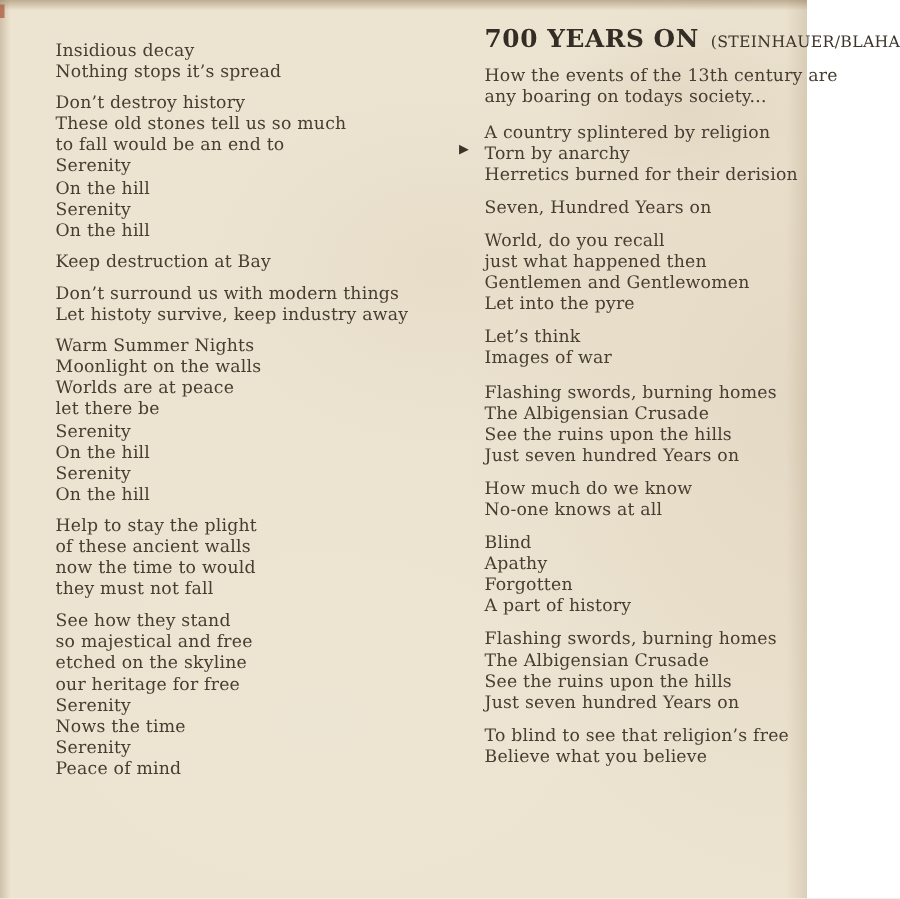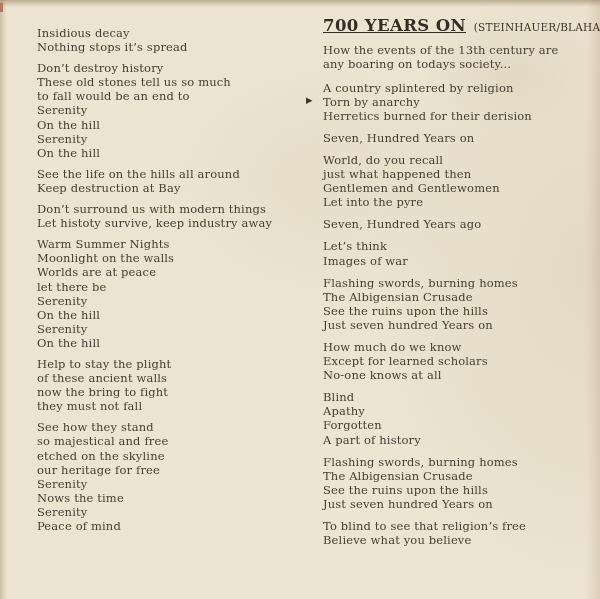--- a/index.html
+++ b/index.html
@@ -5,21 +5,21 @@
   html, body {
     margin: 0;
     padding: 0;
     width: 600px;
     height: 599px;
     overflow: hidden;
     font-family: "DejaVu Serif", serif;
   }
   .page {
     position: relative;
-    width: 600px;
+    width: 538px;
     height: 599px;
     background-color: #ece3d0;
     background-image:
       radial-gradient(90px 60px at 85% 12%, rgba(140,115,80,.07), rgba(140,115,80,0)),
       radial-gradient(220px 320px at 98% 45%, rgba(140,115,80,.09), rgba(140,115,80,0)),
       radial-gradient(160px 120px at 55% 30%, rgba(140,115,80,.05), rgba(140,115,80,0)),
       radial-gradient(300px 200px at 40% 80%, rgba(255,255,255,.06), rgba(255,255,255,0));
     color: #473e32;
   }
   .edge { position: absolute; pointer-events: none; }
@@ -34,21 +34,21 @@
 
   .col { position: absolute; font-size: 11.5px; line-height: 14.1px; letter-spacing: .15px; }
   .col-left  { left: 37px;  top: 26px; width: 282px; }
   .col-right { left: 323px; top: 19px; width: 266px; }
 
   .stanza { margin: 0 0 7px 0; }
   .col-right .stanza { margin-bottom: 8px; }
   .line { white-space: nowrap; }
 
   .title-line { height: 18px; margin-bottom: 6px; white-space: nowrap; }
-  .song-title  { font-size: 16.5px; font-weight: bold; letter-spacing: .4px; color: #342d25; text-decoration: underline; }
+  .song-title  { font-size: 16.5px; font-weight: bold; letter-spacing: .4px; color: #342d25; }
   .song-credit { font-size: 10.5px; letter-spacing: .2px; margin-left: 4px; color: #3c342a; }
 
   .intro { margin-bottom: 9px; line-height: 14.3px; }
 
   .marker {
     position: absolute; left: 306px; top: 95px;
     font-family: "DejaVu Sans", sans-serif;
     font-size: 8.5px; line-height: 10px; color: #3c342a;
   }
 </style>
@@ -69,41 +69,40 @@
       <div class="stanza">
         <div class="line">Don’t destroy history</div>
         <div class="line">These old stones tell us so much</div>
         <div class="line">to fall would be an end to</div>
         <div class="line">Serenity</div>
         <div class="line">On the hill</div>
         <div class="line">Serenity</div>
         <div class="line">On the hill</div>
       </div>
       <div class="stanza">
-        <div class="line">See the life on the hills all around</div>
         <div class="line">Keep destruction at Bay</div>
       </div>
       <div class="stanza">
         <div class="line">Don’t surround us with modern things</div>
         <div class="line">Let histoty survive, keep industry away</div>
       </div>
       <div class="stanza">
         <div class="line">Warm Summer Nights</div>
         <div class="line">Moonlight on the walls</div>
         <div class="line">Worlds are at peace</div>
         <div class="line">let there be</div>
         <div class="line">Serenity</div>
         <div class="line">On the hill</div>
         <div class="line">Serenity</div>
         <div class="line">On the hill</div>
       </div>
       <div class="stanza">
         <div class="line">Help to stay the plight</div>
         <div class="line">of these ancient walls</div>
-        <div class="line">now the bring to fight</div>
+        <div class="line">now the time to would</div>
         <div class="line">they must not fall</div>
       </div>
       <div class="stanza">
         <div class="line">See how they stand</div>
         <div class="line">so majestical and free</div>
         <div class="line">etched on the skyline</div>
         <div class="line">our heritage for free</div>
         <div class="line">Serenity</div>
         <div class="line">Nows the time</div>
         <div class="line">Serenity</div>
@@ -131,35 +130,31 @@
         <div class="stanza">
           <div class="line">Seven, Hundred Years on</div>
         </div>
         <div class="stanza">
           <div class="line">World, do you recall</div>
           <div class="line">just what happened then</div>
           <div class="line">Gentlemen and Gentlewomen</div>
           <div class="line">Let into the pyre</div>
         </div>
         <div class="stanza">
-          <div class="line">Seven, Hundred Years ago</div>
-        </div>
-        <div class="stanza">
           <div class="line">Let’s think</div>
           <div class="line">Images of war</div>
         </div>
         <div class="stanza">
           <div class="line">Flashing swords, burning homes</div>
           <div class="line">The Albigensian Crusade</div>
           <div class="line">See the ruins upon the hills</div>
           <div class="line">Just seven hundred Years on</div>
         </div>
         <div class="stanza">
           <div class="line">How much do we know</div>
-          <div class="line">Except for learned scholars</div>
           <div class="line">No-one knows at all</div>
         </div>
         <div class="stanza">
           <div class="line">Blind</div>
           <div class="line">Apathy</div>
           <div class="line">Forgotten</div>
           <div class="line">A part of history</div>
         </div>
         <div class="stanza">
           <div class="line">Flashing swords, burning homes</div>

